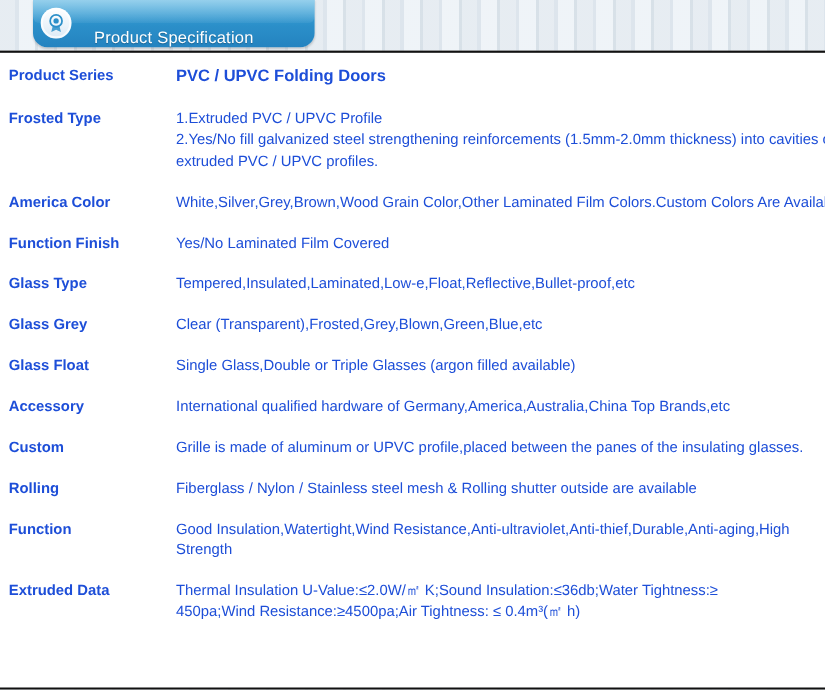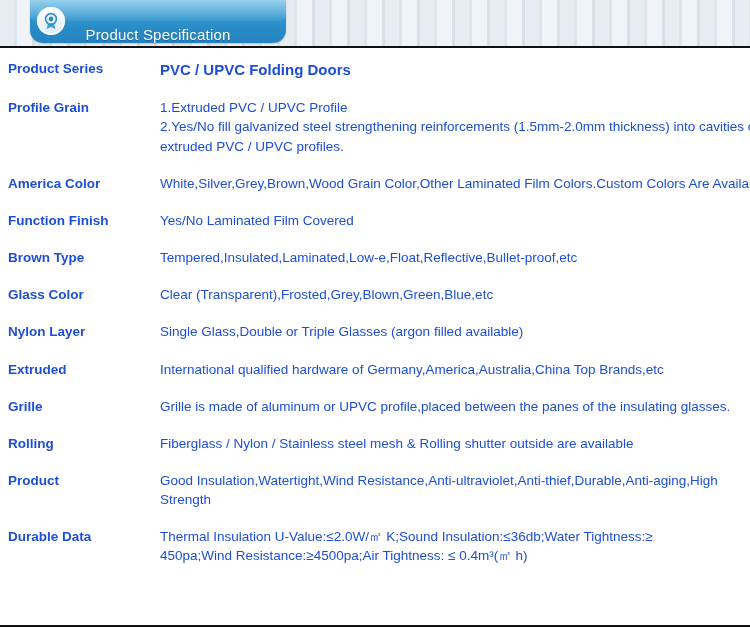--- a/index.html
+++ b/index.html
@@ -148,21 +148,21 @@
       <tbody>
 
         <tr class="first">
           <td class="label">Product Series</td>
           <td class="value big">
             <span class="line">PVC / UPVC Folding Doors</span>
           </td>
         </tr>
 
         <tr>
-          <td class="label">Profile Grain</td>
+          <td class="label">Frosted Type</td>
           <td class="value">
             <span class="line">1.Extruded PVC / UPVC Profile</span>
             <span class="line">2.Yes/No fill galvanized steel strengthening reinforcements (1.5mm-2.0mm thickness) into cavities of extruded PVC / UPVC profiles.</span>
           </td>
         </tr>
 
         <tr>
           <td class="label">America Color</td>
           <td class="value">
             <span class="line">White,Silver,Grey,Brown,Wood Grain Color,Other Laminated Film Colors.Custom Colors Are Available.</span>
@@ -170,70 +170,70 @@
         </tr>
 
         <tr>
           <td class="label">Function Finish</td>
           <td class="value">
             <span class="line">Yes/No Laminated Film Covered</span>
           </td>
         </tr>
 
         <tr>
-          <td class="label">Brown Type</td>
+          <td class="label">Glass Type</td>
           <td class="value">
             <span class="line">Tempered,Insulated,Laminated,Low-e,Float,Reflective,Bullet-proof,etc</span>
           </td>
         </tr>
 
         <tr>
-          <td class="label">Glass Color</td>
+          <td class="label">Glass Grey</td>
           <td class="value">
             <span class="line">Clear (Transparent),Frosted,Grey,Blown,Green,Blue,etc</span>
           </td>
         </tr>
 
         <tr>
-          <td class="label">Nylon Layer</td>
+          <td class="label">Glass Float</td>
           <td class="value">
             <span class="line">Single Glass,Double or Triple Glasses (argon filled available)</span>
           </td>
         </tr>
 
         <tr>
-          <td class="label">Extruded</td>
+          <td class="label">Accessory</td>
           <td class="value">
             <span class="line">International qualified hardware of Germany,America,Australia,China Top Brands,etc</span>
           </td>
         </tr>
 
         <tr>
-          <td class="label">Grille</td>
+          <td class="label">Custom</td>
           <td class="value">
             <span class="line">Grille is made of aluminum or UPVC profile,placed between the panes of the insulating glasses.</span>
           </td>
         </tr>
 
         <tr>
           <td class="label">Rolling</td>
           <td class="value">
             <span class="line">Fiberglass / Nylon / Stainless steel mesh &amp; Rolling shutter outside are available</span>
           </td>
         </tr>
 
         <tr>
-          <td class="label">Product</td>
+          <td class="label">Function</td>
           <td class="value">
             <span class="line">Good Insulation,Watertight,Wind Resistance,Anti-ultraviolet,Anti-thief,Durable,Anti-aging,High Strength</span>
           </td>
         </tr>
 
         <tr>
-          <td class="label">Durable Data</td>
+          <td class="label">Extruded Data</td>
           <td class="value spaced">
             <span class="line">Thermal Insulation U-Value:≤2.0W/㎡ K;Sound Insulation:≤36db;Water Tightness:≥</span>
             <span class="line">450pa;Wind Resistance:≥4500pa;Air Tightness: ≤ 0.4m³(㎡ h)</span>
           </td>
         </tr>
 
       </tbody>
     </table>
   </div>
 

